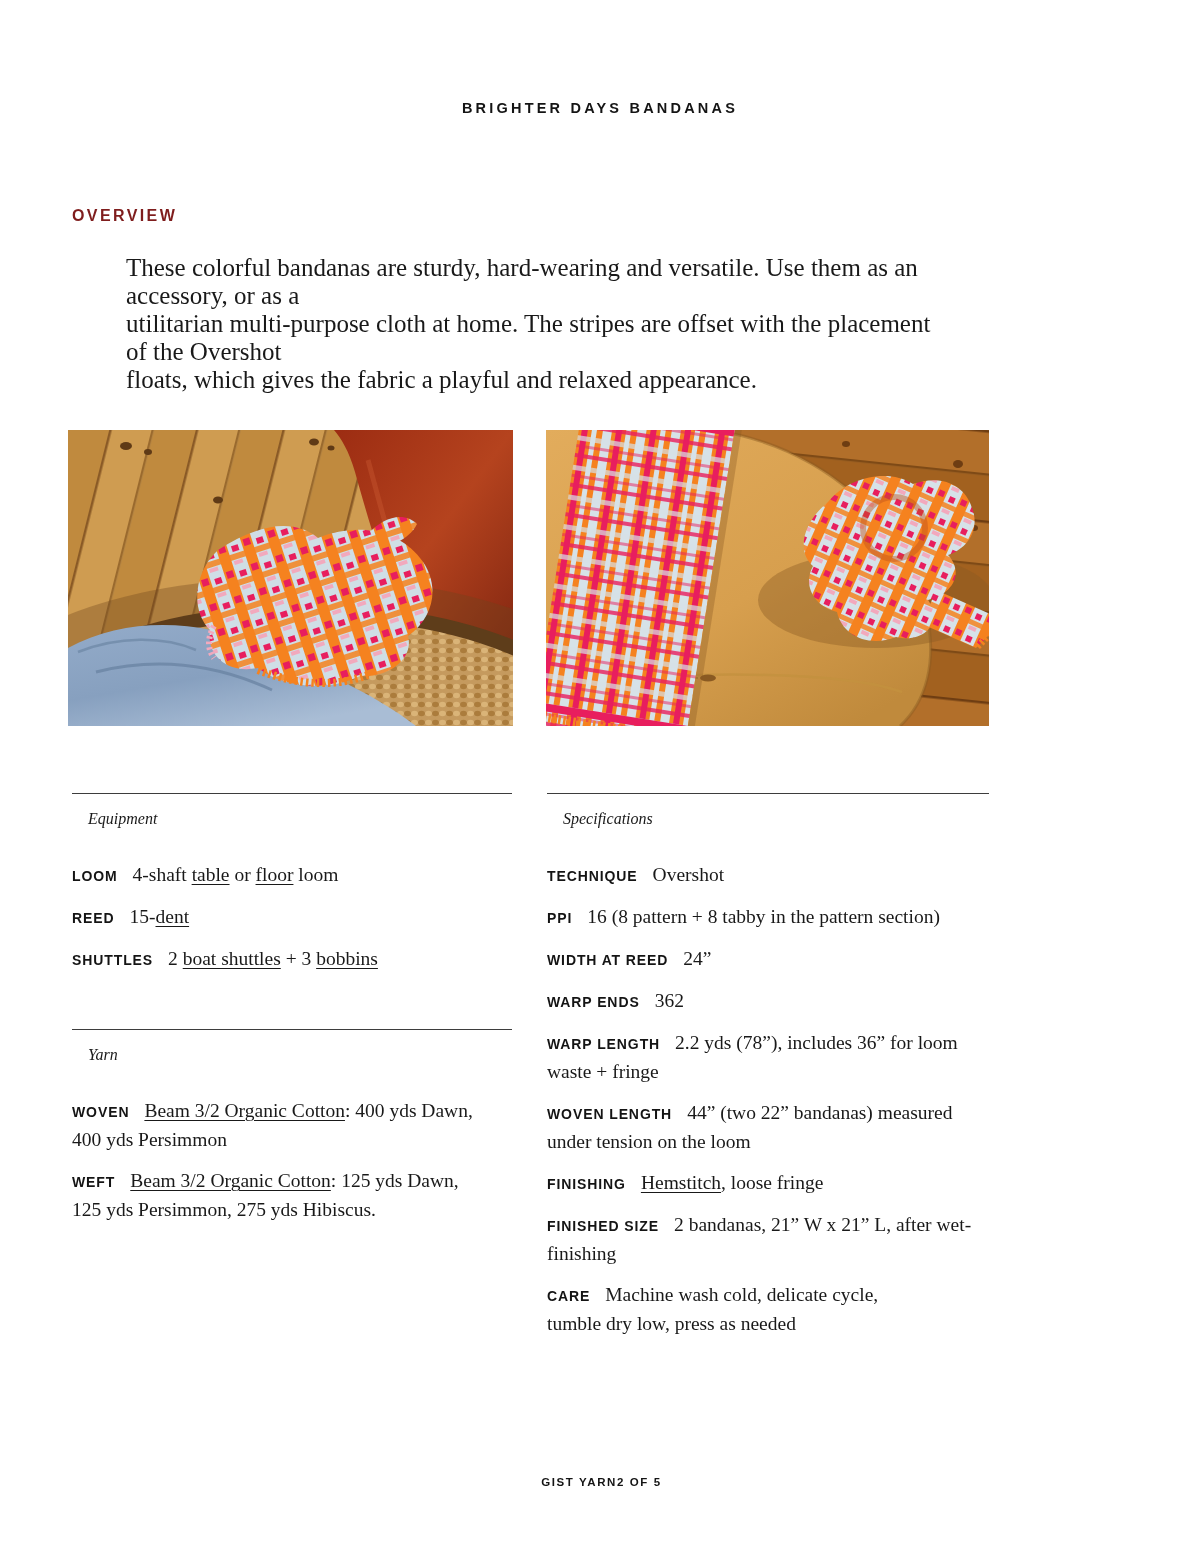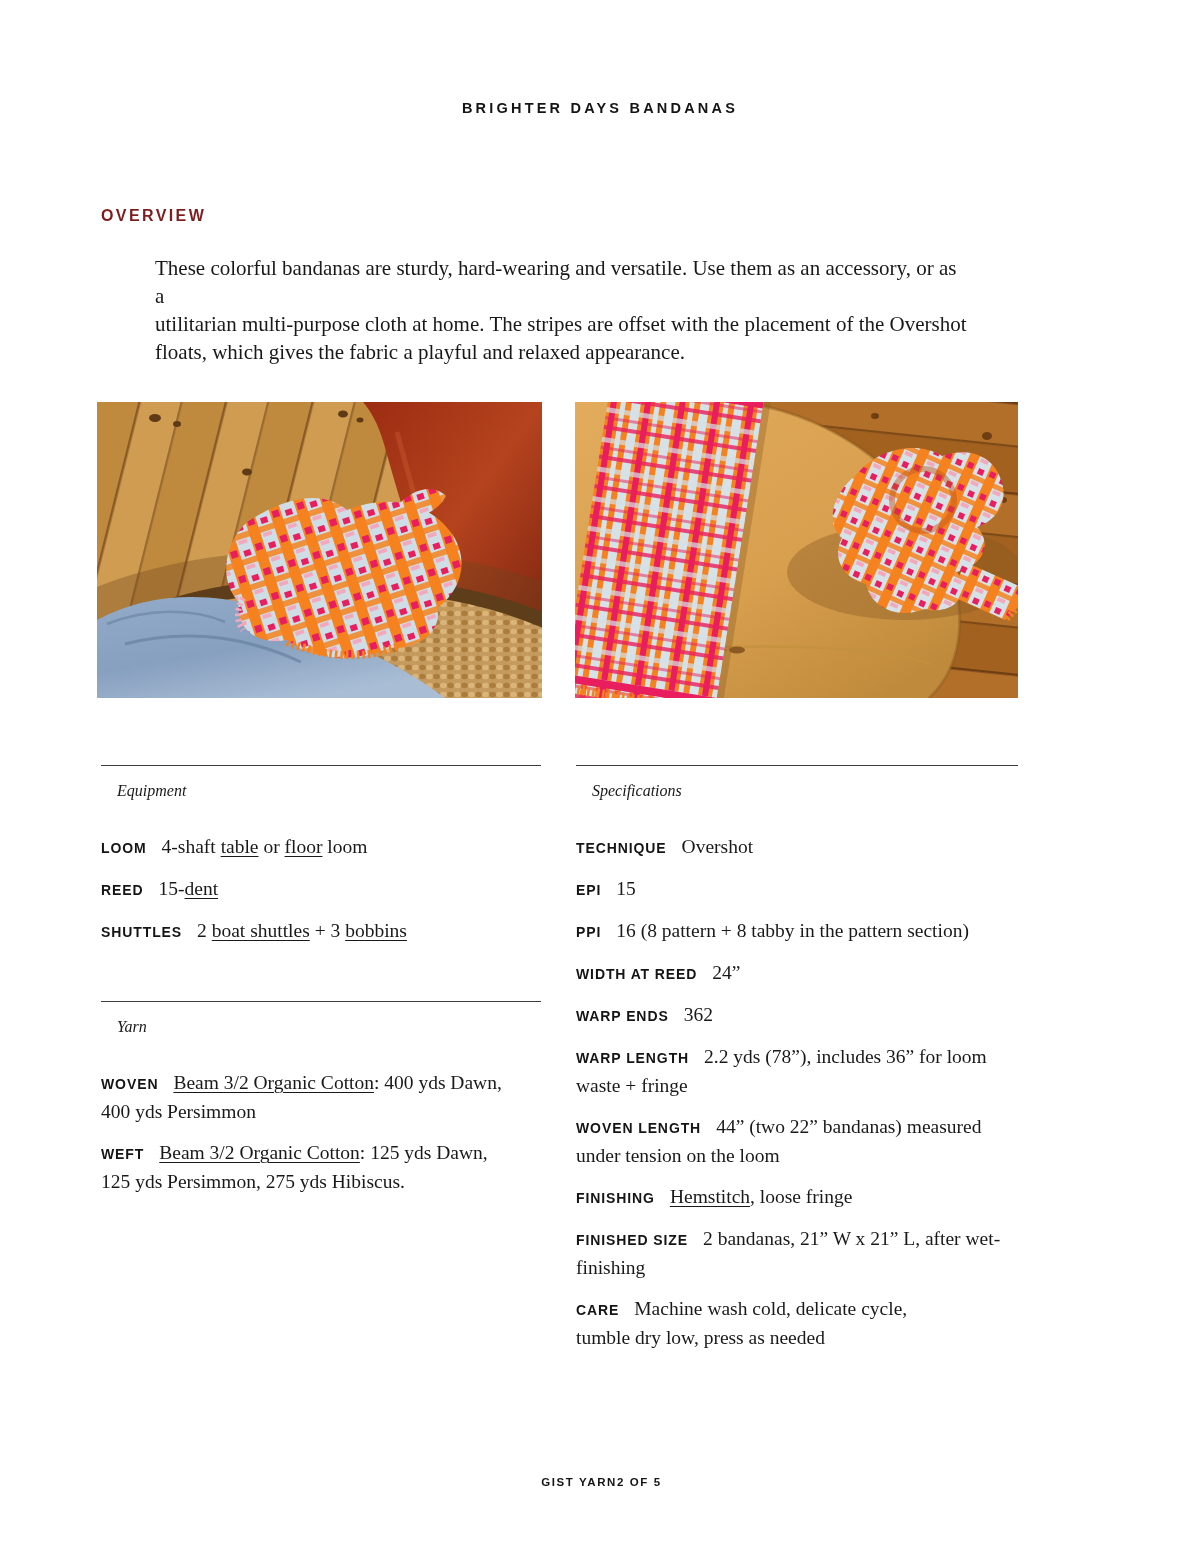--- a/index.html
+++ b/index.html
@@ -2,21 +2,21 @@
 <html><head>
 <meta charset="utf-8">
 <style>
   html,body{margin:0;padding:0;background:#ffffff;}
   .page{
     position:relative;
     width:1200px;height:1553px;
     margin:0 auto;
     background:#ffffff;
     box-sizing:border-box;
-    padding:0 101px;
+    padding:0 72px;
     font-family:"Liberation Serif", serif;
     color:#191919;
     overflow:hidden;
   }
   .doc-title{
     margin-top:101px;
     text-align:center;
     font-family:"Liberation Sans", sans-serif;
     font-weight:bold;
     font-size:14.5px;
@@ -29,21 +29,21 @@
     font-family:Liberation Sans, sans-serif;
     font-weight:bold;
     font-size:16px;
     line-height:14px;
     letter-spacing:2.4px;
     color:#7f1d1d;
   }
   .body-text{
     margin:31px 0 0 54px;
     width:812px;
-    font-size:21px;
+    font-size:25px;
     line-height:28px;
     white-space:pre-line;
   }
   .designed-by{
     margin:24px 0 0 54px;
     font-size:19.5px;
     line-height:28px;
   }
   .designed-by .em{font-style:italic;margin-right:6px;}
   a.link, .link{
@@ -264,21 +264,20 @@
             <p class="item"><span class="label">WEFT</span><a class="val link">Beam 3/2 Organic Cotton</a><span class="val">: 125 yds Dawn,
 125 yds Persimmon, 275 yds Hibiscus.</span></p>
           </div>
       </section>
     </div>
     <div class="col right">
       <section>
         <h3 class="sec-heading">Specifications</h3>
         <div class="items" id="specifications-items">
             <p class="item"><span class="label">TECHNIQUE</span><span class="val">Overshot</span></p>
-            <p class="item"><span class="label">EPI</span><span class="val">15</span></p>
             <p class="item"><span class="label">PPI</span><span class="val">16 (8 pattern + 8 tabby in the pattern section)</span></p>
             <p class="item"><span class="label">WIDTH AT REED</span><span class="val">24”</span></p>
             <p class="item"><span class="label">WARP ENDS</span><span class="val">362</span></p>
             <p class="item"><span class="label">WARP LENGTH</span><span class="val">2.2 yds (78”), includes 36” for loom
 waste + fringe</span></p>
             <p class="item"><span class="label">WOVEN LENGTH</span><span class="val">44” (two 22” bandanas) measured
 under tension on the loom</span></p>
             <p class="item"><span class="label">FINISHING</span><a class="val link">Hemstitch</a><span class="val">, loose fringe</span></p>
             <p class="item"><span class="label">FINISHED SIZE</span><span class="val">2 bandanas, 21” W x 21” L, after wet-
 finishing</span></p>

